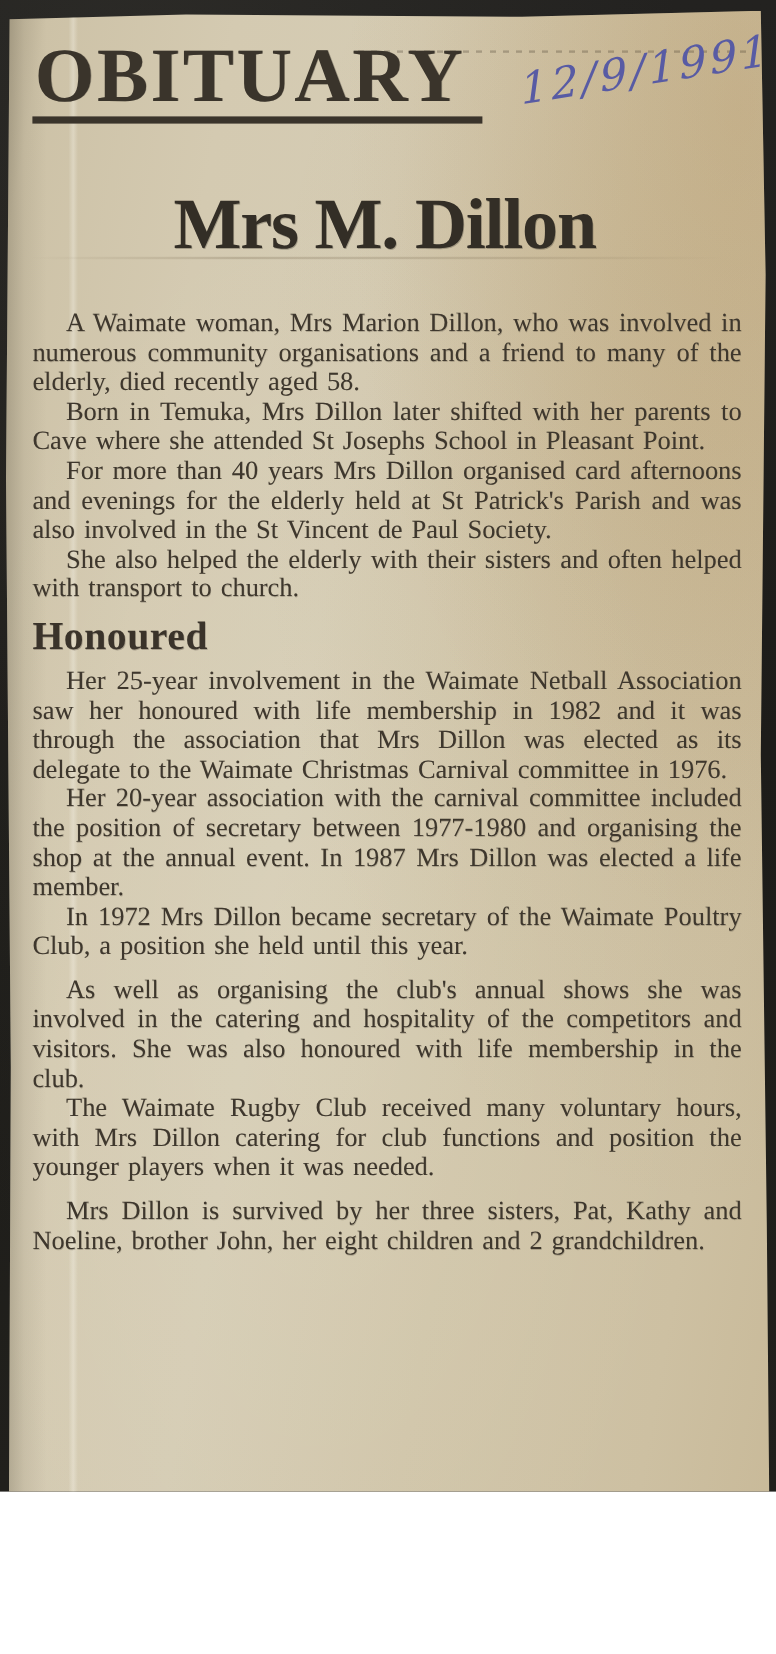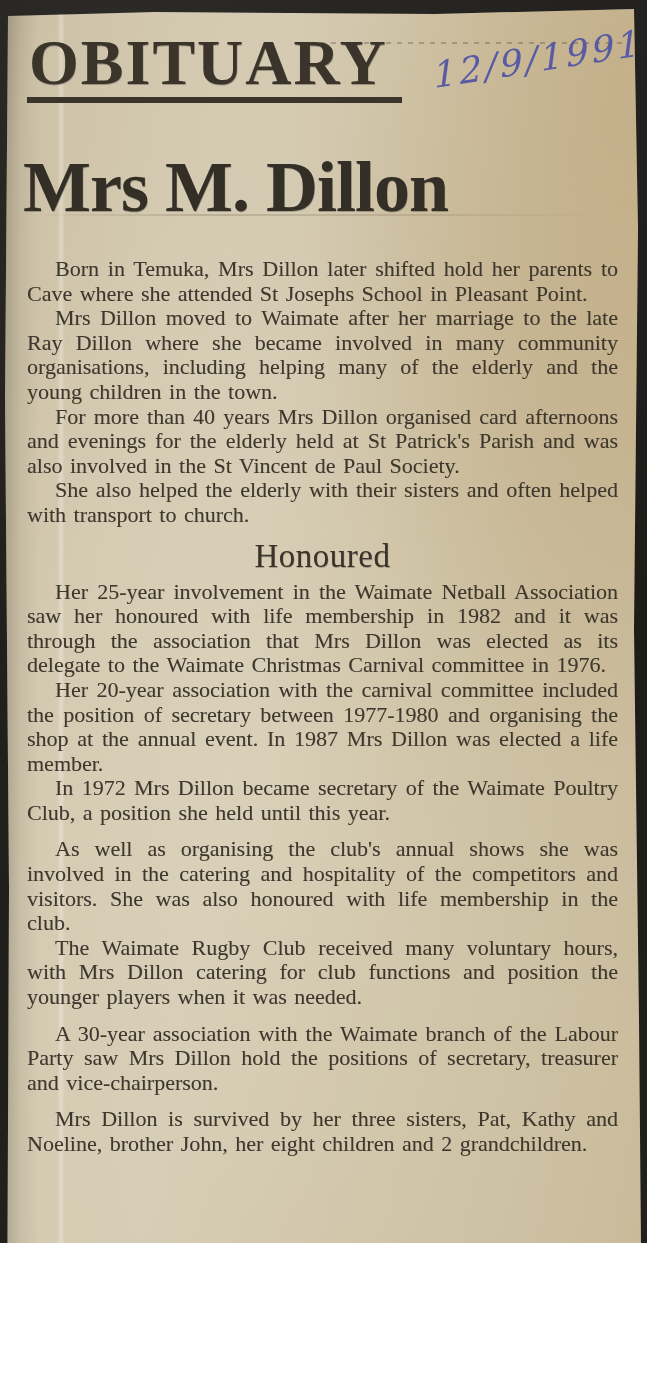--- a/index.html
+++ b/index.html
@@ -91,48 +91,49 @@
     color: #585ba4;
     transform: rotate(-9deg) skewX(-6deg);
     transform-origin: left bottom;
     white-space: nowrap;
   }
 
   
   .headline {
     font-family: "Liberation Serif", serif;
     font-weight: bold;
-    font-size: 72px;
+    font-size: 60px;
     line-height: 88px;
     letter-spacing: -1px;
     color: #332e26;
     margin: 14px 0 0 -4px;
     white-space: nowrap;
     text-shadow: 0.6px 0.6px 0 rgba(51,46,38,0.30);
+    text-align: center;
   }
 
   
   .body-copy {
     margin-top: 26px;
     color: #3e372d;
     font-size: 22px;
     line-height: 24.6px;
     text-align: justify;
     word-spacing: 2px;
   }
   .body-copy p {
     text-indent: 28px;
     text-shadow: 0.4px 0.4px 0 rgba(62,55,45,0.25);
   }
   .body-copy p.gap { margin-top: 12px; }
 
   .subhead {
-    text-align: center;
+    text-align: left;
     font-family: "Liberation Serif", serif;
-    font-weight: normal;
+    font-weight: bold;
     font-size: 33px;
     line-height: 36px;
     color: #3a332a;
     margin: 10px 0 6px 0;
     letter-spacing: 0.5px;
     text-shadow: 0.5px 0.5px 0 rgba(58,51,42,0.30);
   }
 </style>
 </head>
 <body>
@@ -148,33 +149,32 @@
 
       <div class="kicker-row">
         <span class="kicker">OBITUARY</span>
         <span class="handwritten-date">12/9/1991</span>
       </div>
 
       <h1 class="headline">Mrs M. Dillon</h1>
 
       <div class="body-copy">
 
-        <p>Born in Temuka, Mrs Dillon later shifted hold her parents to Cave where she attended St Josephs School in Pleasant Point.</p>
-        <p>Mrs Dillon moved to Waimate after her marriage to the late Ray Dillon where she became involved in many community organisations, including helping many of the elderly and the young children in the town.</p>
+        <p>A Waimate woman, Mrs Marion Dillon, who was involved in numerous community organisations and a friend to many of the elderly, died recently aged 58.</p>
+        <p>Born in Temuka, Mrs Dillon later shifted with her parents to Cave where she attended St Josephs School in Pleasant Point.</p>
         <p>For more than 40 years Mrs Dillon organised card afternoons and evenings for the elderly held at St Patrick's Parish and was also involved in the St Vincent de Paul Society.</p>
         <p>She also helped the elderly with their sisters and often helped with transport to church.</p>
 
         <h2 class="subhead">Honoured</h2>
 
         <p>Her 25-year involvement in the Waimate Netball Association saw her honoured with life membership in 1982 and it was through the association that Mrs Dillon was elected as its delegate to the Waimate Christmas Carnival committee in 1976.</p>
         <p>Her 20-year association with the carnival committee included the position of secretary between 1977-1980 and organising the shop at the annual event. In 1987 Mrs Dillon was elected a life member.</p>
         <p>In 1972 Mrs Dillon became secretary of the Waimate Poultry Club, a position she held until this year.</p>
         <p class="gap">As well as organising the club's annual shows she was involved in the catering and hospitality of the competitors and visitors. She was also honoured with life membership in the club.</p>
 
 
         <p>The Waimate Rugby Club received many voluntary hours, with Mrs Dillon catering for club functions and position the younger players when it was needed.</p>
-        <p class="gap">A 30-year association with the Waimate branch of the Labour Party saw Mrs Dillon hold the positions of secretary, treasurer and vice-chairperson.</p>
         <p class="gap">Mrs Dillon is survived by her three sisters, Pat, Kathy and Noeline, brother John, her eight children and 2 grandchildren.</p>
 
       </div>
     </div>
   </div>
 </div>
 
 </body></html>

